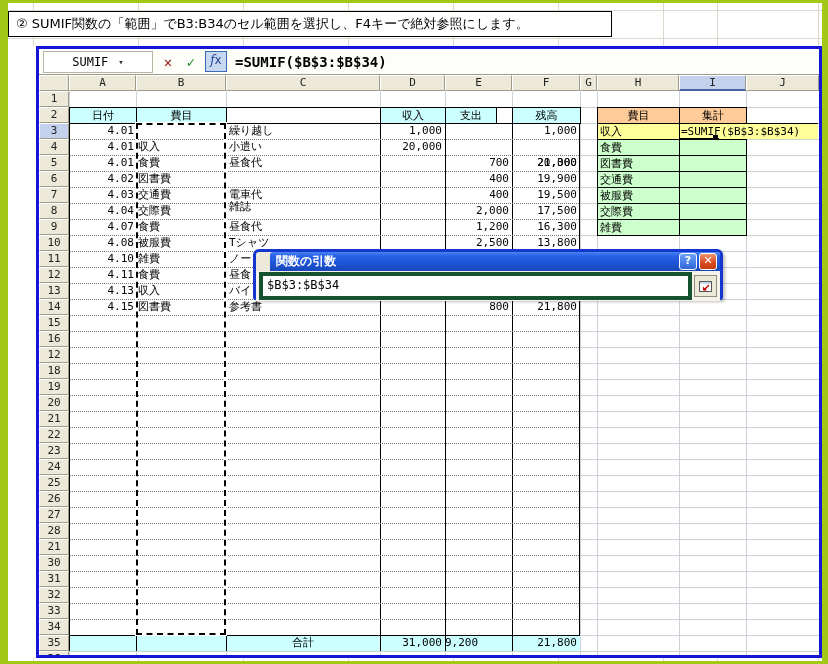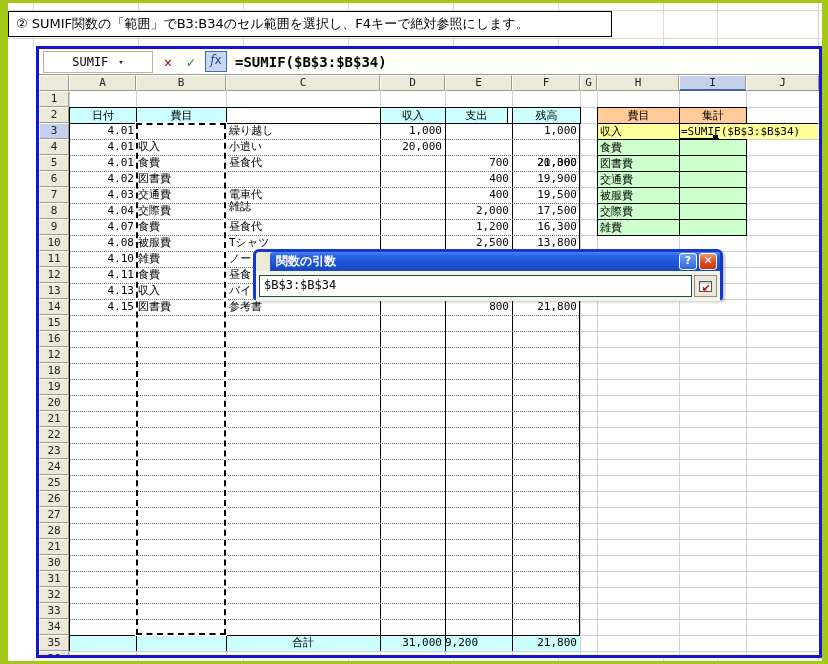--- a/index.html
+++ b/index.html
@@ -41,21 +41,21 @@
           box-shadow:2px 2px 3px rgba(0,0,0,.25);}
   .dlg-title{height:19px;background:linear-gradient(180deg,#4a85f6 0%,#2a63e8 20%,#1d53d6 60%,#1747b8 100%);
              display:flex;align-items:center;color:#fff;font-weight:bold;font-size:12px;
              padding:0 3px 0 6px;border-radius:3px 3px 0 0;margin-left:14px;}
   .dlg-btns{margin-left:auto;display:flex;gap:2px;}
   .dlg-help,.dlg-close{width:16px;height:15px;border-radius:3px;border:1px solid #fff;
              color:#fff;font-size:11px;font-weight:bold;text-align:center;line-height:14px;}
   .dlg-help{background:linear-gradient(180deg,#6ea1f8,#2d66d9);}
   .dlg-close{background:linear-gradient(180deg,#ef9472,#d6491f 60%,#c23a12);}
   .dlg-body{height:26px;display:flex;align-items:center;padding:2px 3px;background:#f4f2ea;}
-  .dlg-input{flex:1;height:20px;background:#fff;border:1px solid #14532d;
+  .dlg-input{flex:1;height:20px;background:#fff;border:4px solid #14532d;
              font-family:"DejaVu Sans Mono","DejaVu Sans",monospace;font-size:12px;
              line-height:18px;padding:0 4px;color:#000;}
   .clps{width:21px;height:20px;margin-left:2px;background:#ece9d8;border:1px solid #8f8d7e;
         display:flex;align-items:center;justify-content:center;}
   .txt{white-space:nowrap;line-height:16px;}
 </style>
 </head>
 <body>
 <div id="page">
 
@@ -230,21 +230,21 @@
         <div class="abs dotline" style="left: 31px; top: 448px; width: 509px; height: 1px;"></div>
         <div class="abs dotline" style="left: 31px; top: 464px; width: 509px; height: 1px;"></div>
         <div class="abs dotline" style="left: 31px; top: 480px; width: 509px; height: 1px;"></div>
         <div class="abs dotline" style="left: 31px; top: 496px; width: 509px; height: 1px;"></div>
         <div class="abs dotline" style="left: 31px; top: 512px; width: 509px; height: 1px;"></div>
         <div class="abs dotline" style="left: 31px; top: 528px; width: 509px; height: 1px;"></div>
         <div class="abs dotline" style="left: 31px; top: 544px; width: 509px; height: 1px;"></div>
         <div class="abs txt" style="left: 30px; top: 32px; width: 68px; height: 17px; background: rgb(204, 255, 255); border: 1px solid rgb(0, 0, 0); text-align: center;">日付</div>
         <div class="abs txt" style="left: 97px; top: 32px; width: 91px; height: 17px; background: rgb(204, 255, 255); border: 1px solid rgb(0, 0, 0); text-align: center;">費目</div>
         <div class="abs txt" style="left: 341px; top: 32px; width: 66px; height: 17px; background: rgb(204, 255, 255); border: 1px solid rgb(0, 0, 0); text-align: center;">収入</div>
-        <div class="abs txt" style="left: 406px; top: 32px; width: 63px; height: 17px; background: rgb(204, 255, 255); border: 1px solid rgb(0, 0, 0); text-align: center;">支出</div>
+        <div class="abs txt" style="left: 406px; top: 32px; width: 52px; height: 17px; background: rgb(204, 255, 255); border: 1px solid rgb(0, 0, 0); text-align: center;">支出</div>
         <div class="abs txt" style="left: 473px; top: 32px; width: 69px; height: 17px; background: rgb(204, 255, 255); border: 1px solid rgb(0, 0, 0); text-align: center;">残高</div>
         <div class="abs " style="left: 31px; top: 561px; width: 510px; height: 15px; background: rgb(204, 255, 255);"></div>
         <div class="abs cellline" style="left: 97px; top: 560px; width: 1px; height: 16px;"></div>
         <div class="abs cellline" style="left: 187px; top: 560px; width: 1px; height: 16px;"></div>
         <div class="abs cellline" style="left: 341px; top: 560px; width: 1px; height: 16px;"></div>
         <div class="abs cellline" style="left: 406px; top: 560px; width: 1px; height: 16px;"></div>
         <div class="abs cellline" style="left: 473px; top: 560px; width: 1px; height: 16px;"></div>
         <div class="abs txt" style="left: 187px; top: 560px; width: 154px; height: 16px; text-align: center;">合計</div>
         <div class="abs txt" style="left: 341px; top: 560px; width: 62px; height: 16px; text-align: right;">31,000</div>
         <div class="abs txt" style="left: 406px; top: 560px; width: 64px; height: 23px; text-align: left;">9,200</div>

